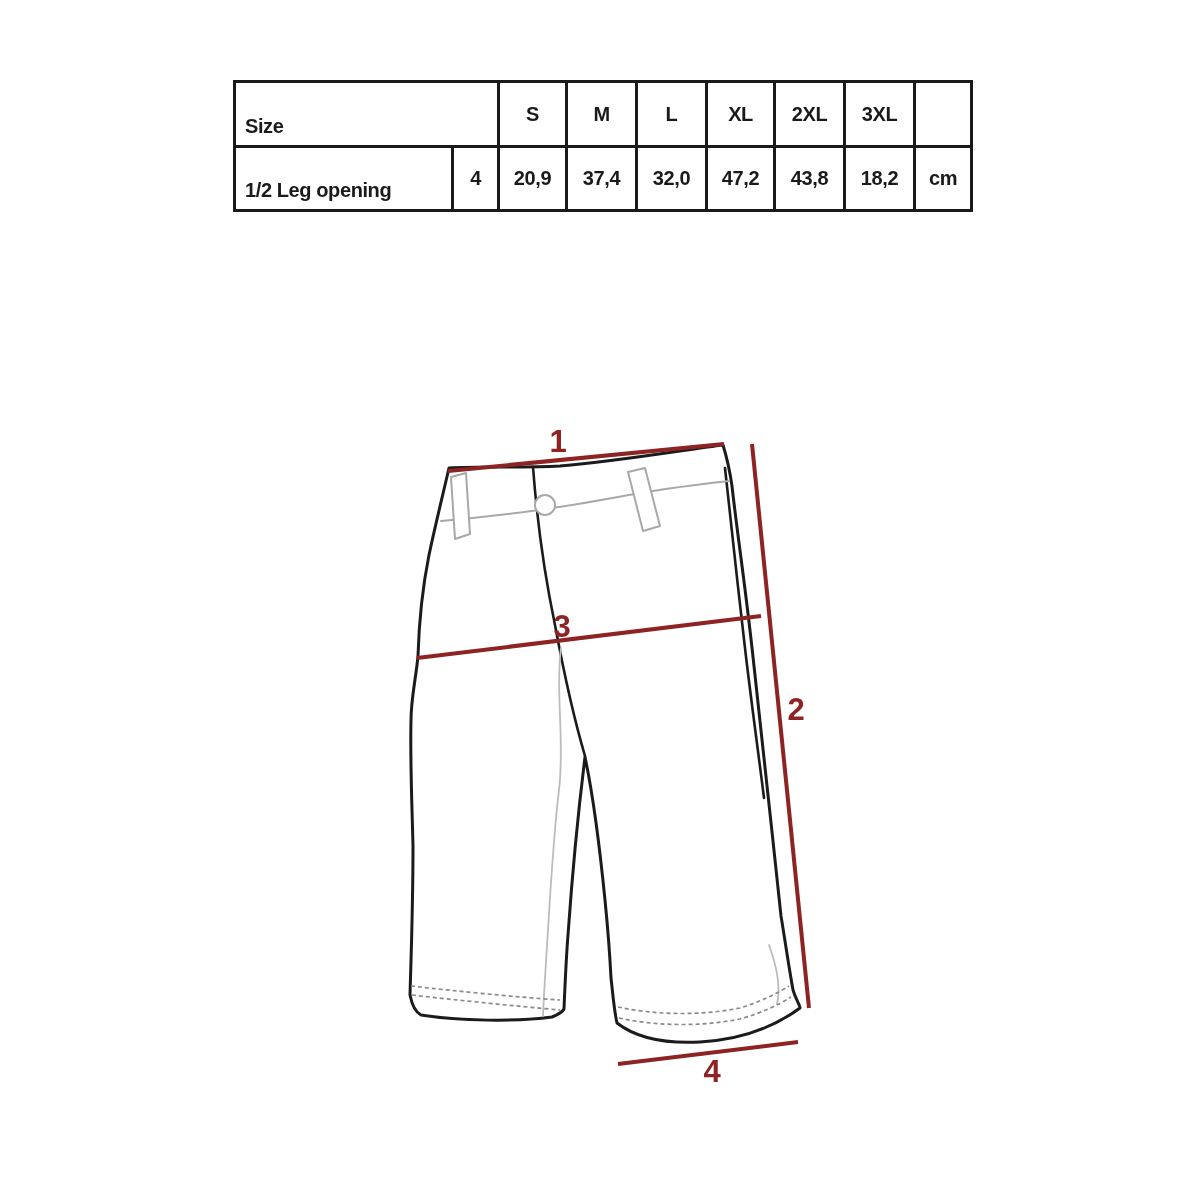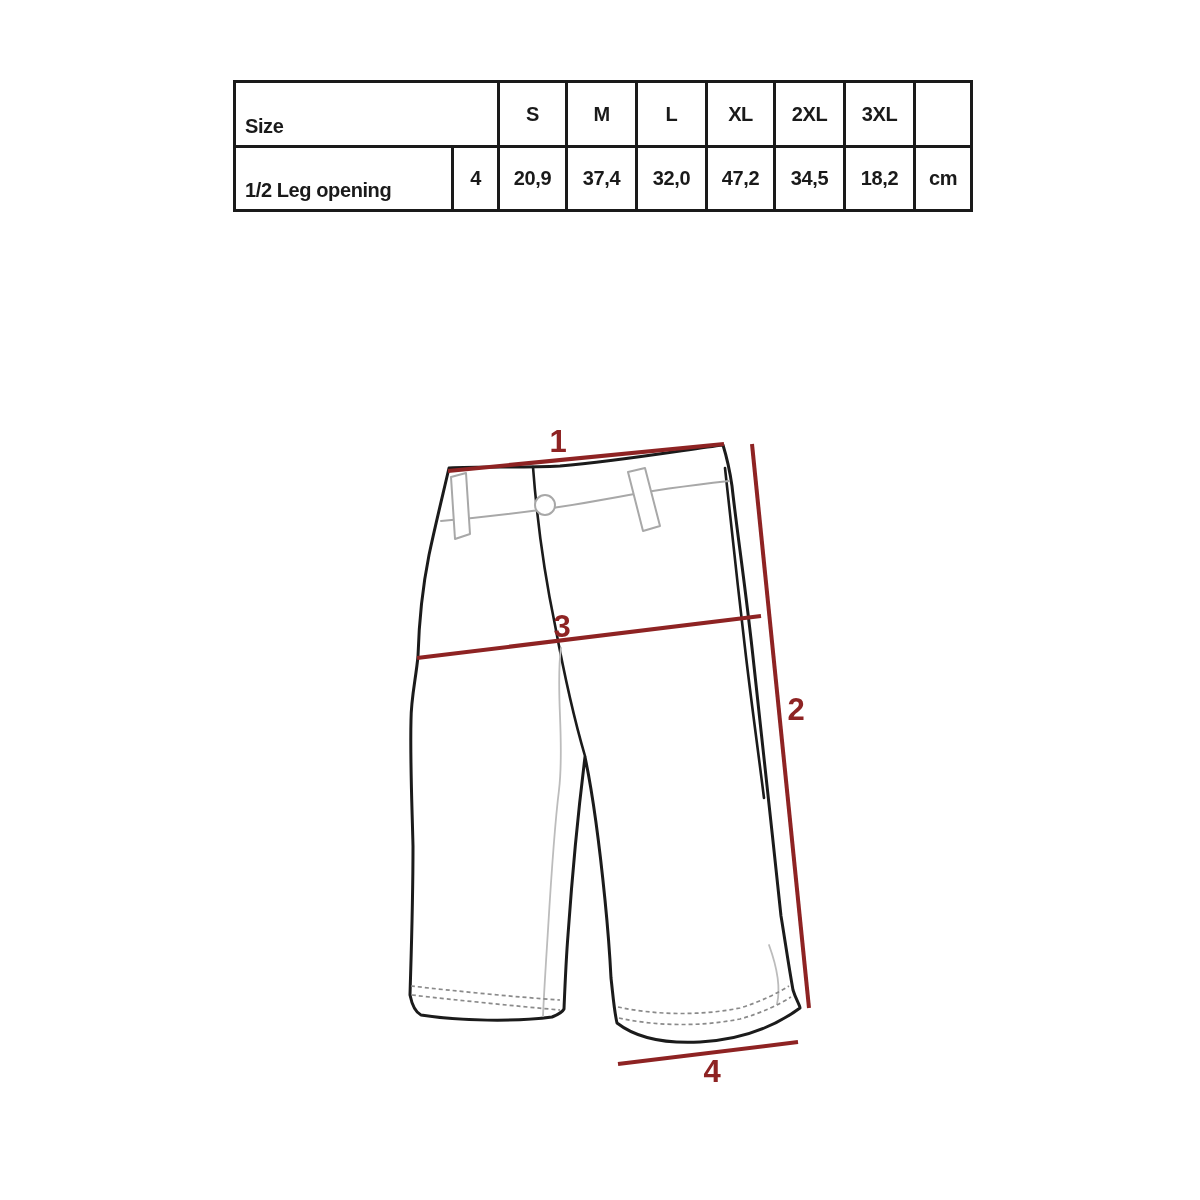--- a/index.html
+++ b/index.html
@@ -66,21 +66,21 @@
 
 
 
     <tr class="data-row">
       <td class="label-cell">1/2 Leg opening</td>
       <td class="mid-cell">4</td>
       <td class="mid-cell">20,9</td>
       <td class="mid-cell">37,4</td>
       <td class="mid-cell">32,0</td>
       <td class="mid-cell">47,2</td>
-      <td class="mid-cell">34,5</td>
+      <td class="mid-cell">43,8</td>
       <td class="mid-cell">18,2</td>
       <td class="mid-cell">cm</td>
     </tr>
   </tbody>
     </table>
 
   <svg class="diagram" viewBox="0 0 1200 1200">
 
     <path class="outline" d="
       M 449 468

